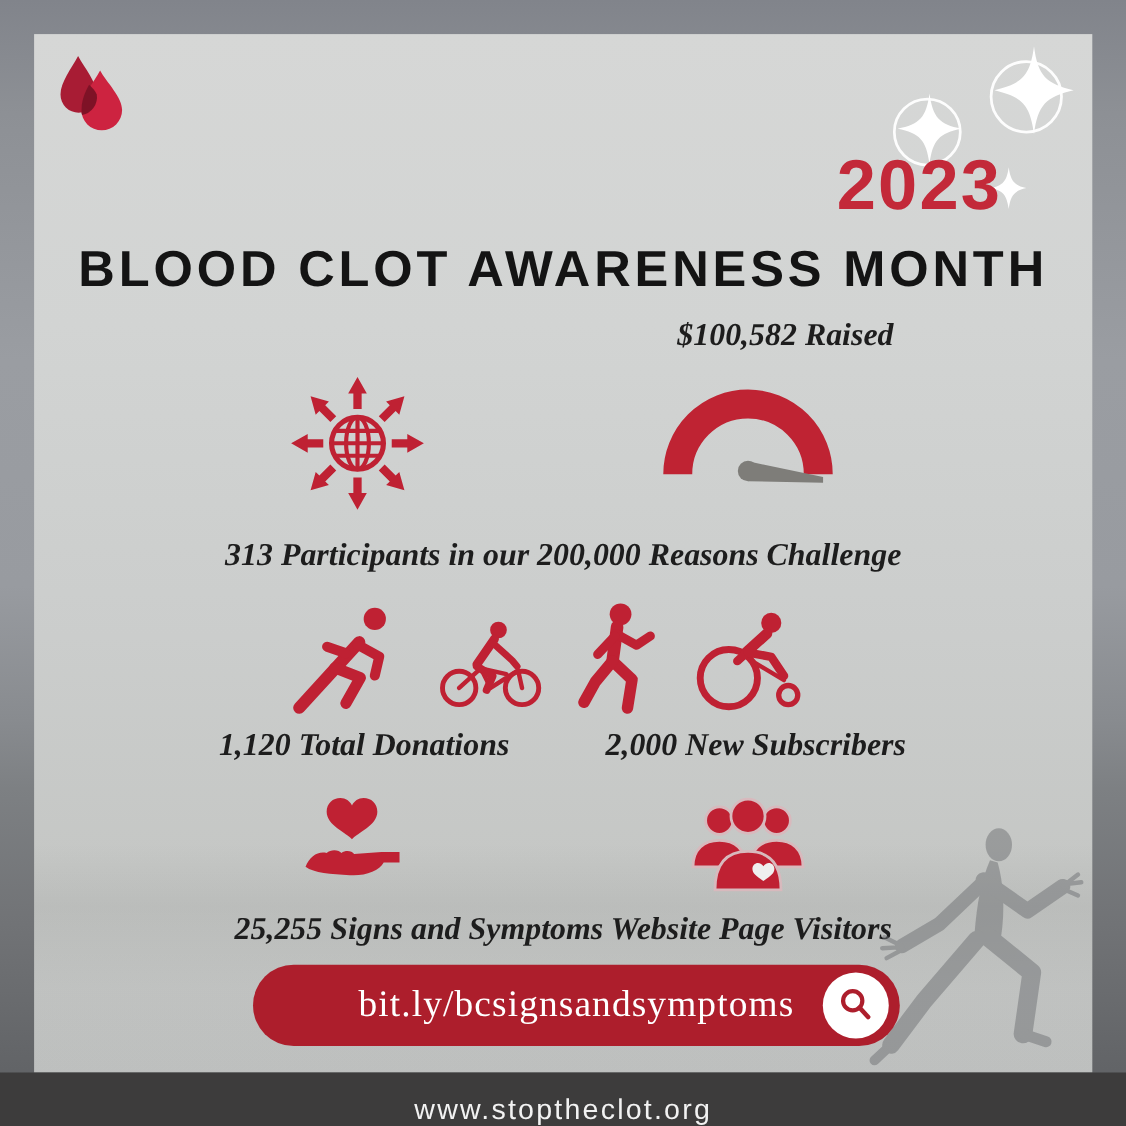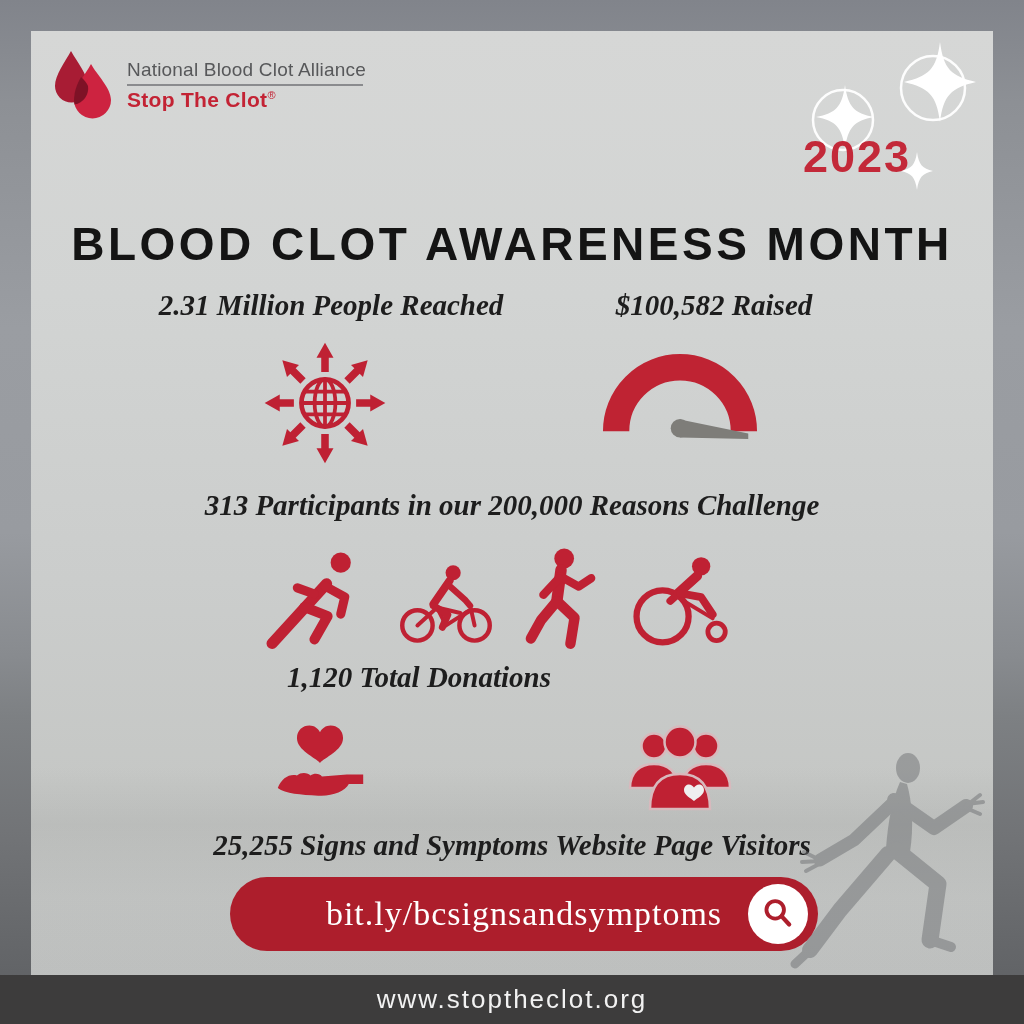--- a/index.html
+++ b/index.html
@@ -18,21 +18,21 @@
   .logo{position:absolute;left:20px;top:17px;display:flex;}
   .logo-text{margin-left:14px;margin-top:11px;}
   .logo-org{font-size:19px;color:#57585a;letter-spacing:.2px;}
   .logo-rule{width:236px;height:2px;background:#8a8b8e;margin:3px 0 2px 0;}
   .logo-tag{font-size:21px;font-weight:700;color:#c32334;letter-spacing:.3px;}
   .logo-tag .reg{font-size:11px;vertical-align:super;font-weight:400;}
   
   .sparkles{position:absolute;left:770px;top:10px;}
   .year{
     position:absolute;left:560px;top:100px;width:320px;text-align:right;
-    font-size:45px;font-weight:700;color:#c32939;letter-spacing:2px;
+    font-size:64px;font-weight:700;color:#c32939;letter-spacing:2px;
   }
   
   .title{
     position:absolute;left:0;top:186px;width:100%;text-align:center;
     font-size:46px;font-weight:700;color:#141414;letter-spacing:3.5px;
   }
   .stat{
     position:absolute;text-align:center;color:#1d1d1d;
     font-family:"Liberation Serif",serif;font-style:italic;font-weight:600;font-size:29px;
   }
@@ -45,58 +45,52 @@
   .cta-label{
     font-family:"Liberation Serif",serif;font-size:34px;color:#ffffff;letter-spacing:1px;
   }
   .cta-circle{
     position:absolute;right:10px;top:7px;width:60px;height:60px;border-radius:50%;
     background:#ffffff;display:flex;align-items:center;justify-content:center;
   }
   
   .footer{
     position:absolute;left:0;bottom:0;width:100%;height:49px;background:#3d3c3c;
-    display:flex;align-items:center;justify-content:center;
+    display:flex;align-items:flex-end;justify-content:center;
   }
   .footer-url{color:#f2f2f2;font-size:26px;letter-spacing:2px;cursor:pointer;}
   .ghost-runner{position:absolute;left:757px;top:711px;opacity:.5;}
 </style>
 </head>
 <body>
 
 <div class="canvas">
 
   <div class="card">
 
     <div class="logo">
       <svg width="62" height="78" viewBox="0 0 62 78">
         <path d="M20 3 C14 14 4 27 4 38 a16.5 16.5 0 0 0 33 0 C37 27 26 14 20 3 Z" fill="#a81c34"></path>
         <path d="M40 16 C34 27 23 40 23 52 a18.5 18.5 0 0 0 37 0 C60 40 46 27 40 16 Z" fill="#cd2340"></path>
         <path d="M30 29 C26 36 23 44 23 52 a18 18 0 0 0 .6 4.6 A16.5 16.5 0 0 0 37 38 C35.5 34.5 33 31.5 30 29 Z" fill="#7e1226"></path>
       </svg>
-      <div class="logo-text">
-        <div class="logo-org">National Blood Clot Alliance</div>
-        <div class="logo-rule"></div>
-        <div class="logo-tag"><span>Stop The Clot</span><span class="reg">®</span></div>
-      </div>
     </div>
 
     <svg class="sparkles" width="192" height="180" viewBox="0 0 192 180">
       <circle cx="42" cy="79" r="30" fill="none" stroke="rgba(255,255,255,.95)" stroke-width="2.5"></circle>
       <path d="M44 44 C47 66 53 72 73 76 C53 80 47 86 44 108 C41 86 35 80 15 76 C35 72 41 66 44 44 Z" fill="#ffffff"></path>
       <circle cx="132" cy="47" r="32" fill="none" stroke="rgba(255,255,255,.95)" stroke-width="2.5"></circle>
       <path d="M139 1 C142.5 28 150 35 175 41 C150 47 142.5 54 139 81 C135.5 54 128 47 103 41 C128 35 135.5 28 139 1 Z" fill="#ffffff"></path>
       <path d="M116 111 C117.8 124 121.5 127.5 132 130 C121.5 132.5 117.8 136 116 149 C114.2 136 110.5 132.5 100 130 C110.5 127.5 114.2 124 116 111 Z" fill="#ffffff"></path>
     </svg>
 
     <div class="year">2023</div>
 
     <div class="title">BLOOD CLOT AWARENESS MONTH</div>
 
-    <div class="stat" style="left:80px;top:258px;width:440px;">2.31 Million People Reached</div>
     <div class="stat" style="left:463px;top:258px;width:440px;">$100,582 Raised</div>
 
     <svg class="icon-abs" style="left:228px;top:306px;" width="132" height="132" viewBox="0 0 140 140">
       <g stroke="#bf2133" fill="none">
         <circle cx="70" cy="70" r="25" stroke-width="5"></circle>
         <ellipse cx="70" cy="70" rx="11" ry="25" stroke-width="4"></ellipse>
         <path d="M45.5 70 H94.5 M49.5 58 H90.5 M49.5 82 H90.5 M70 45.5 V94.5" stroke-width="4"></path>
       </g>
       <g fill="#bf2133">
         <path transform="rotate(0 70 70)" d="M70 6 L61 22 L66 22 L66 37 L74 37 L74 22 L79 22 Z"></path>
@@ -155,21 +149,22 @@
           <circle cx="40" cy="64" r="27" stroke-width="6.5"></circle>
           <circle cx="96" cy="80" r="9" stroke-width="5"></circle>
           <path d="M56 40 L76 22" stroke-width="10"></path>
           <path d="M72 26 L48 48" stroke-width="8"></path>
           <path d="M58 40 L80 44 L92 62" stroke-width="8"></path>
           <path d="M62 48 L92 66" stroke-width="4"></path>
         </g>
       </svg>
     </div>
 
-    <div class="stat" style="left:80px;top:630px;width:440px;text-align:right;">1,120 Total Donations</div>
+    <div class="stat" style="left:80px;top:630px;width:440px;">1,120 Total Donations</div>
+    <div class="stat" style="left:436px;top:630px;width:440px;">2,000 New Subscribers</div>
 
     <svg class="icon-abs" style="left:241px;top:687px;" width="96" height="90" viewBox="0 0 100 92">
       <path d="M50 46 C45 40 26 33 26 20 C26 12 32 7 39 7 C44 7 48 10 50 14 C52 10 56 7 61 7 C68 7 74 12 74 20 C74 33 55 40 50 46 Z" fill="#bf2133"></path>
       <path d="M6 72 C10 62 18 57 26 59 C30 55 38 56 40 59 C44 56 50 57 52 60 L78 58 L95 58 L95 68 L80 68 C76 76 62 81 48 80 C30 79 14 78 6 72 Z" fill="#bf2133"></path>
     </svg>
 
     <svg class="icon-abs" style="left:591px;top:691px;" width="116" height="90" viewBox="0 0 116 90">
       <g fill="#bf2133" stroke="#d8b9bd" stroke-width="2.5">
         <circle cx="32" cy="24" r="12.5"></circle>
         <path d="M8 66 C8 50 18 42 32 42 C46 42 56 50 56 66 Z"></path>

